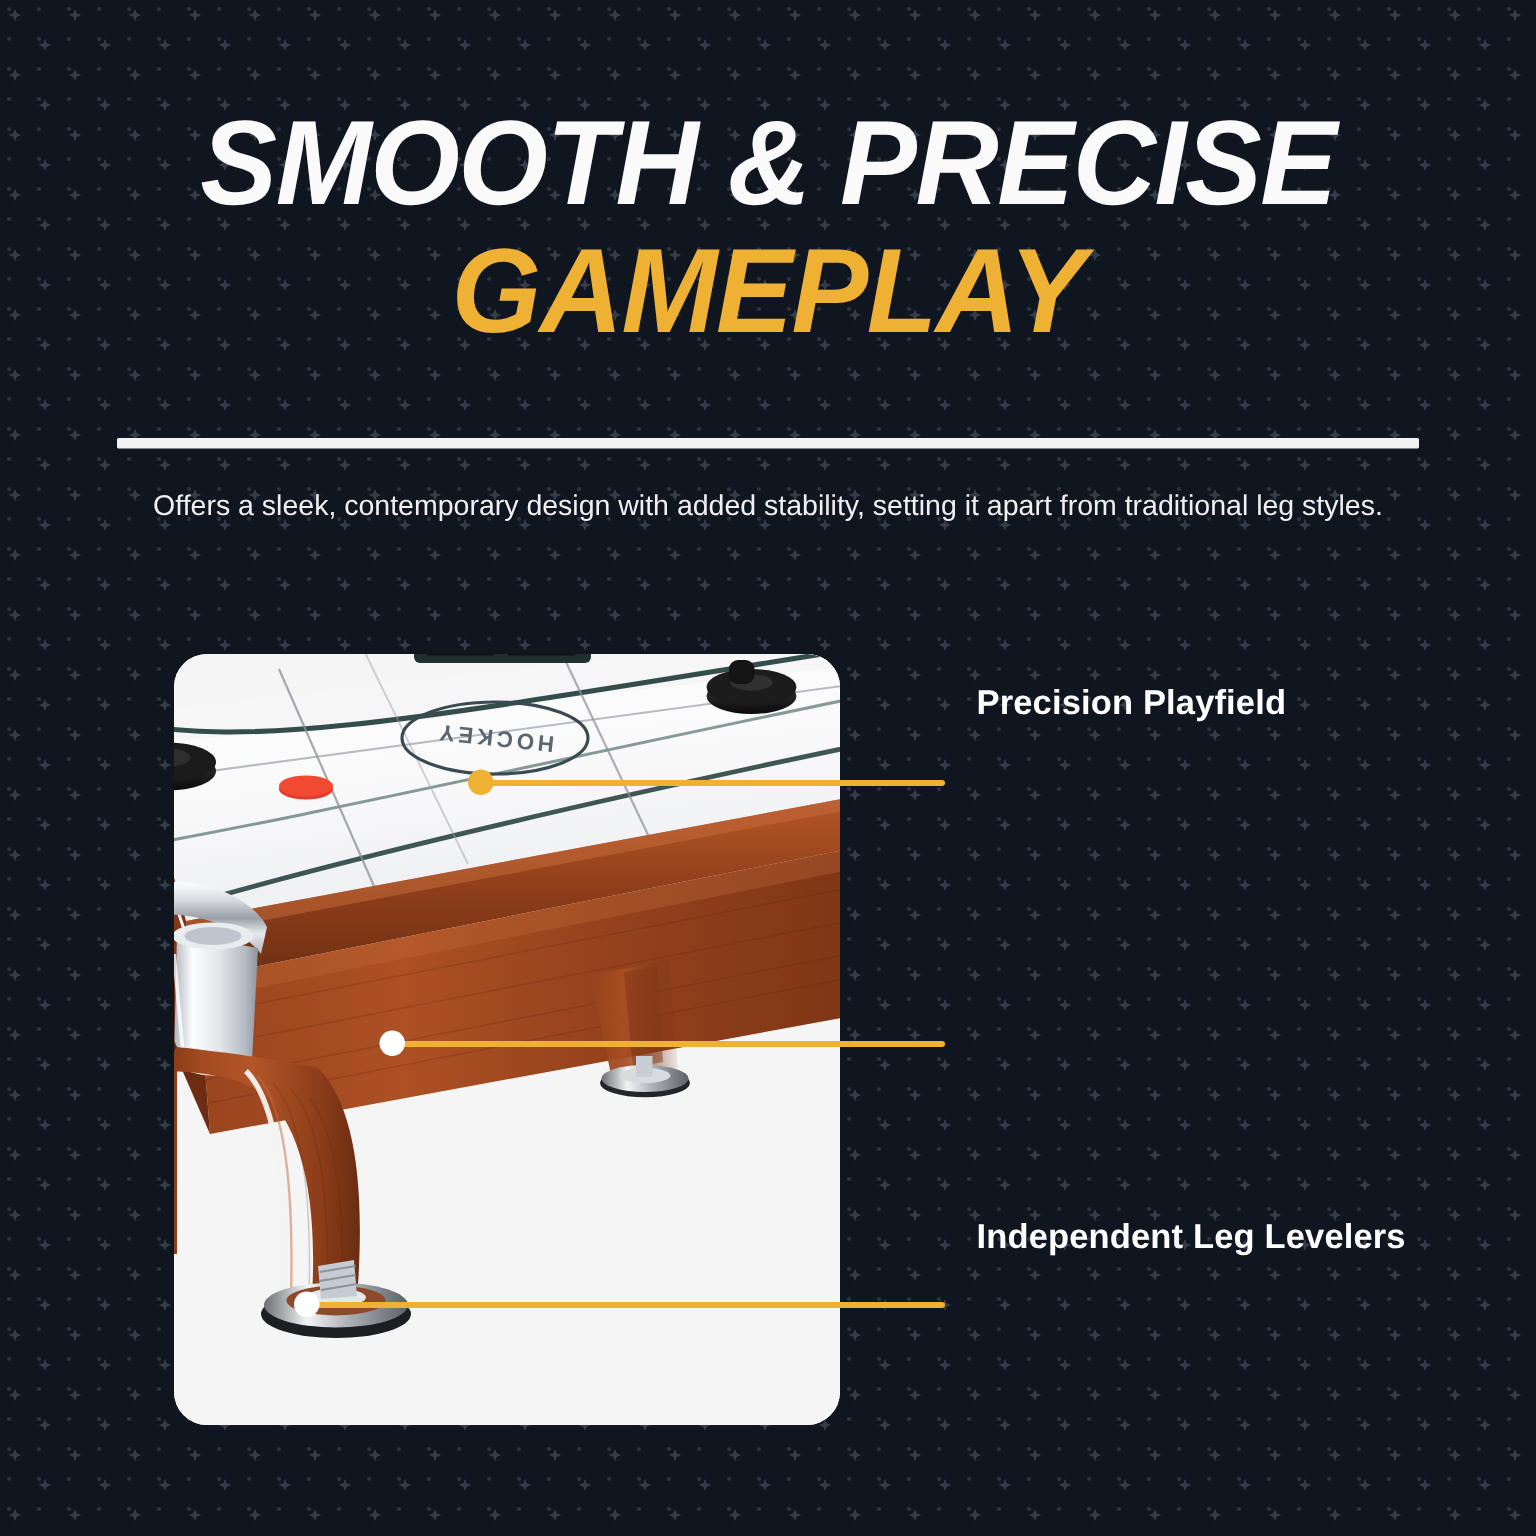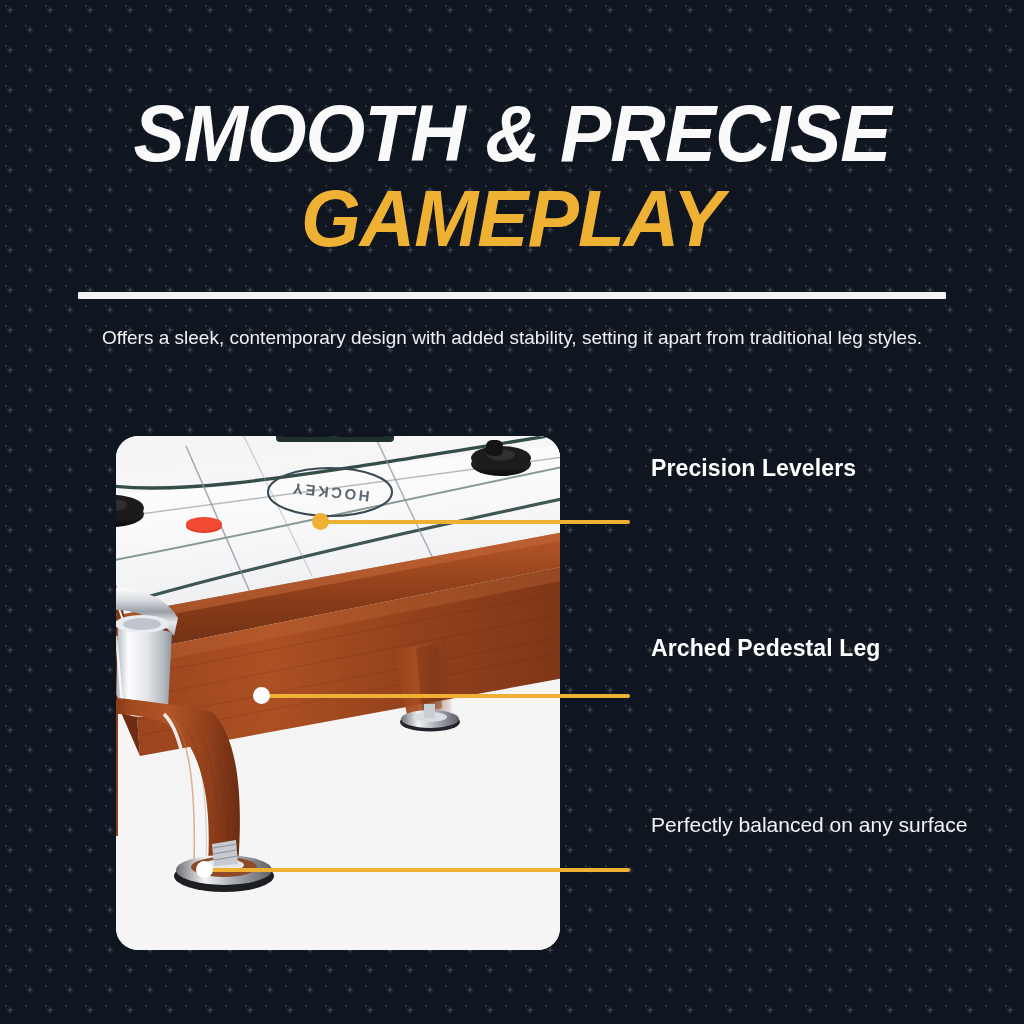--- a/index.html
+++ b/index.html
@@ -20,21 +20,21 @@
     background-position:4px 4px;
     pointer-events:none;
   }
   #bg-stars {
     position:absolute; inset:0;
     opacity:.30;
     pointer-events:none;
   }
 
   
-  #header { position:absolute; left:0; right:0; top:70px; text-align:center;margin-top:25px; }
+  #header { position:absolute; left:0; right:0; top:70px; text-align:center; }
   #title-line1 {
     font-size:80px;
     font-weight:bold;
     font-style:italic;
     color:#FAFAFA;
     letter-spacing:-1px;
     line-height:.98;
     transform:scaleX(.96);
   }
   #title-line2 {
@@ -312,22 +312,21 @@
 <div class="connector-line" id="line-1"></div>
 <div class="connector-dot dot-gold" id="dot-1"></div>
 
 <div class="connector-line" id="line-2"></div>
 <div class="connector-dot dot-white" id="dot-2"></div>
 
 <div class="connector-line" id="line-3"></div>
 <div class="connector-dot dot-white" id="dot-3"></div>
 
 <div class="callout" id="callout-1">
-  <div class="callout-title">Precision Levelers</div>
+  <div class="callout-title">Precision Playfield</div>
 </div>
 
 <div class="callout" id="callout-2">
-  <div class="callout-title">Arched Pedestal Leg</div>
 </div>
 
 <div class="callout" id="callout-3">
-  <div class="callout-desc">Perfectly balanced on any surface</div>
+  <div class="callout-title">Independent Leg Levelers</div>
 </div>
 
 </body></html>

